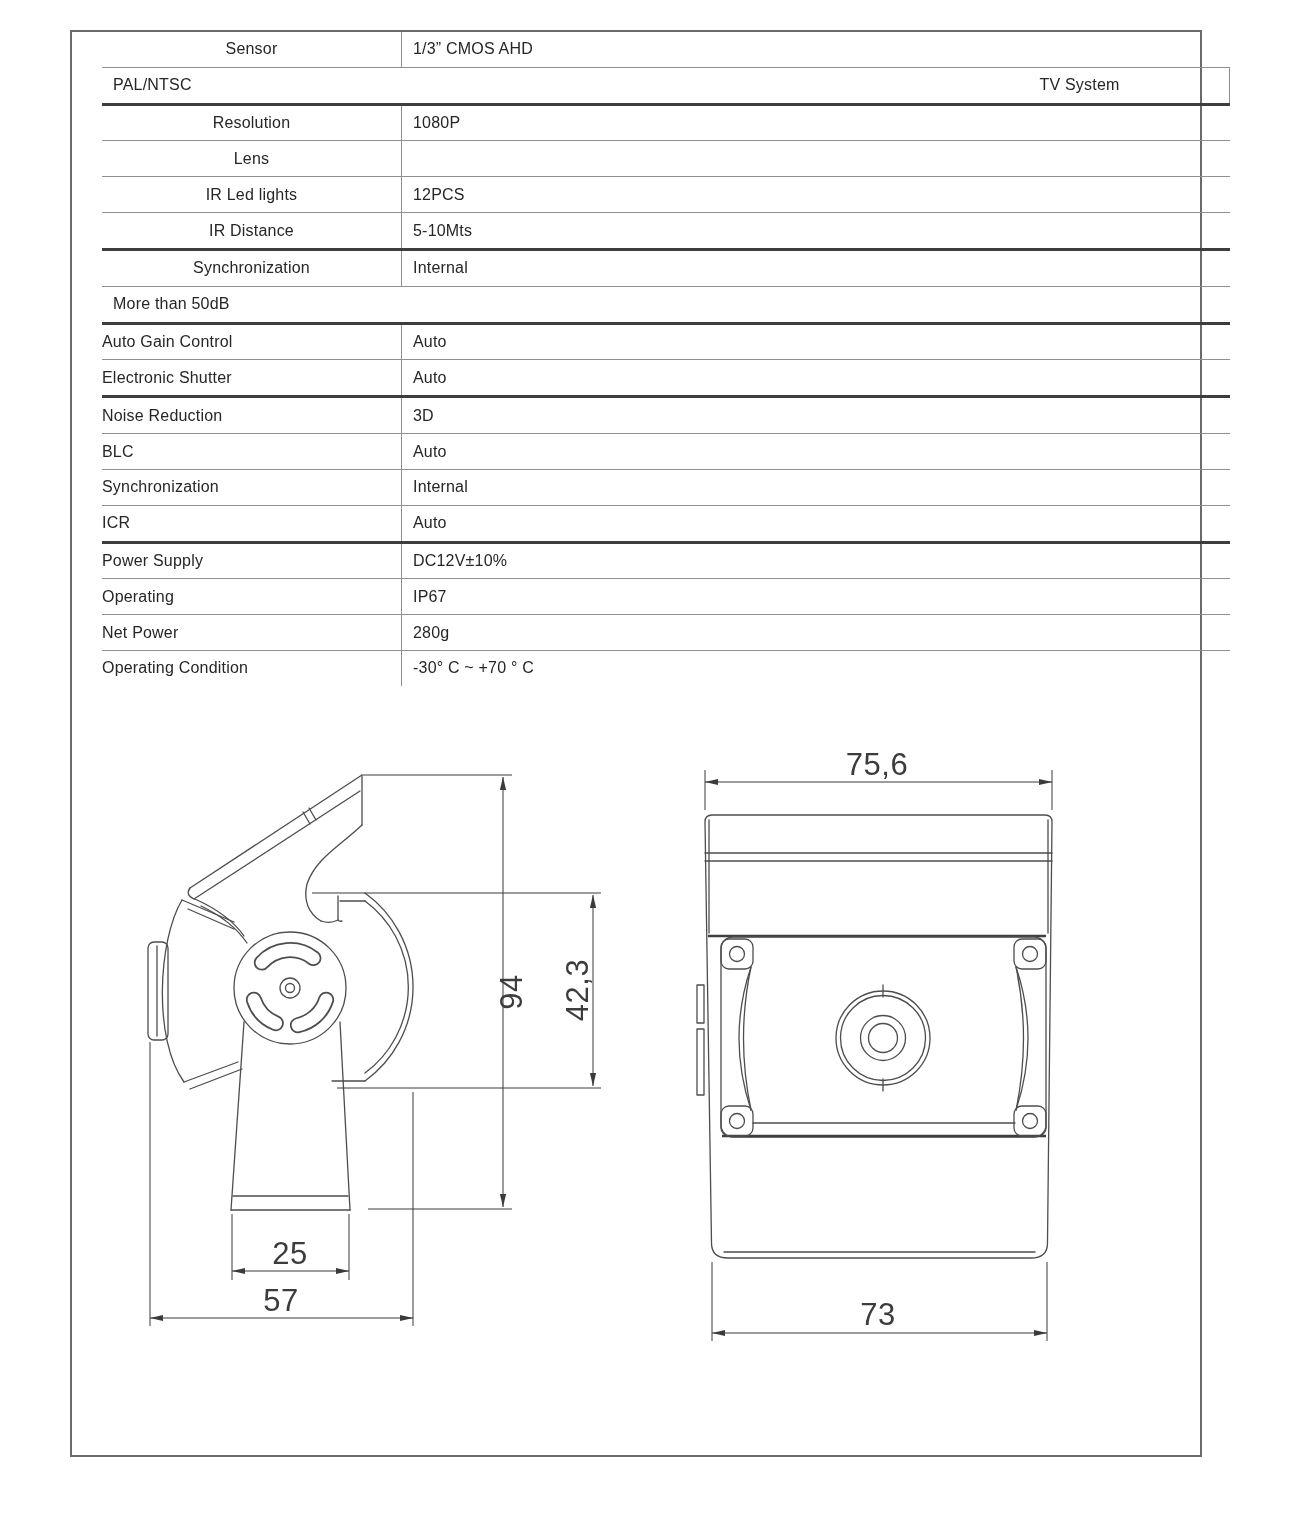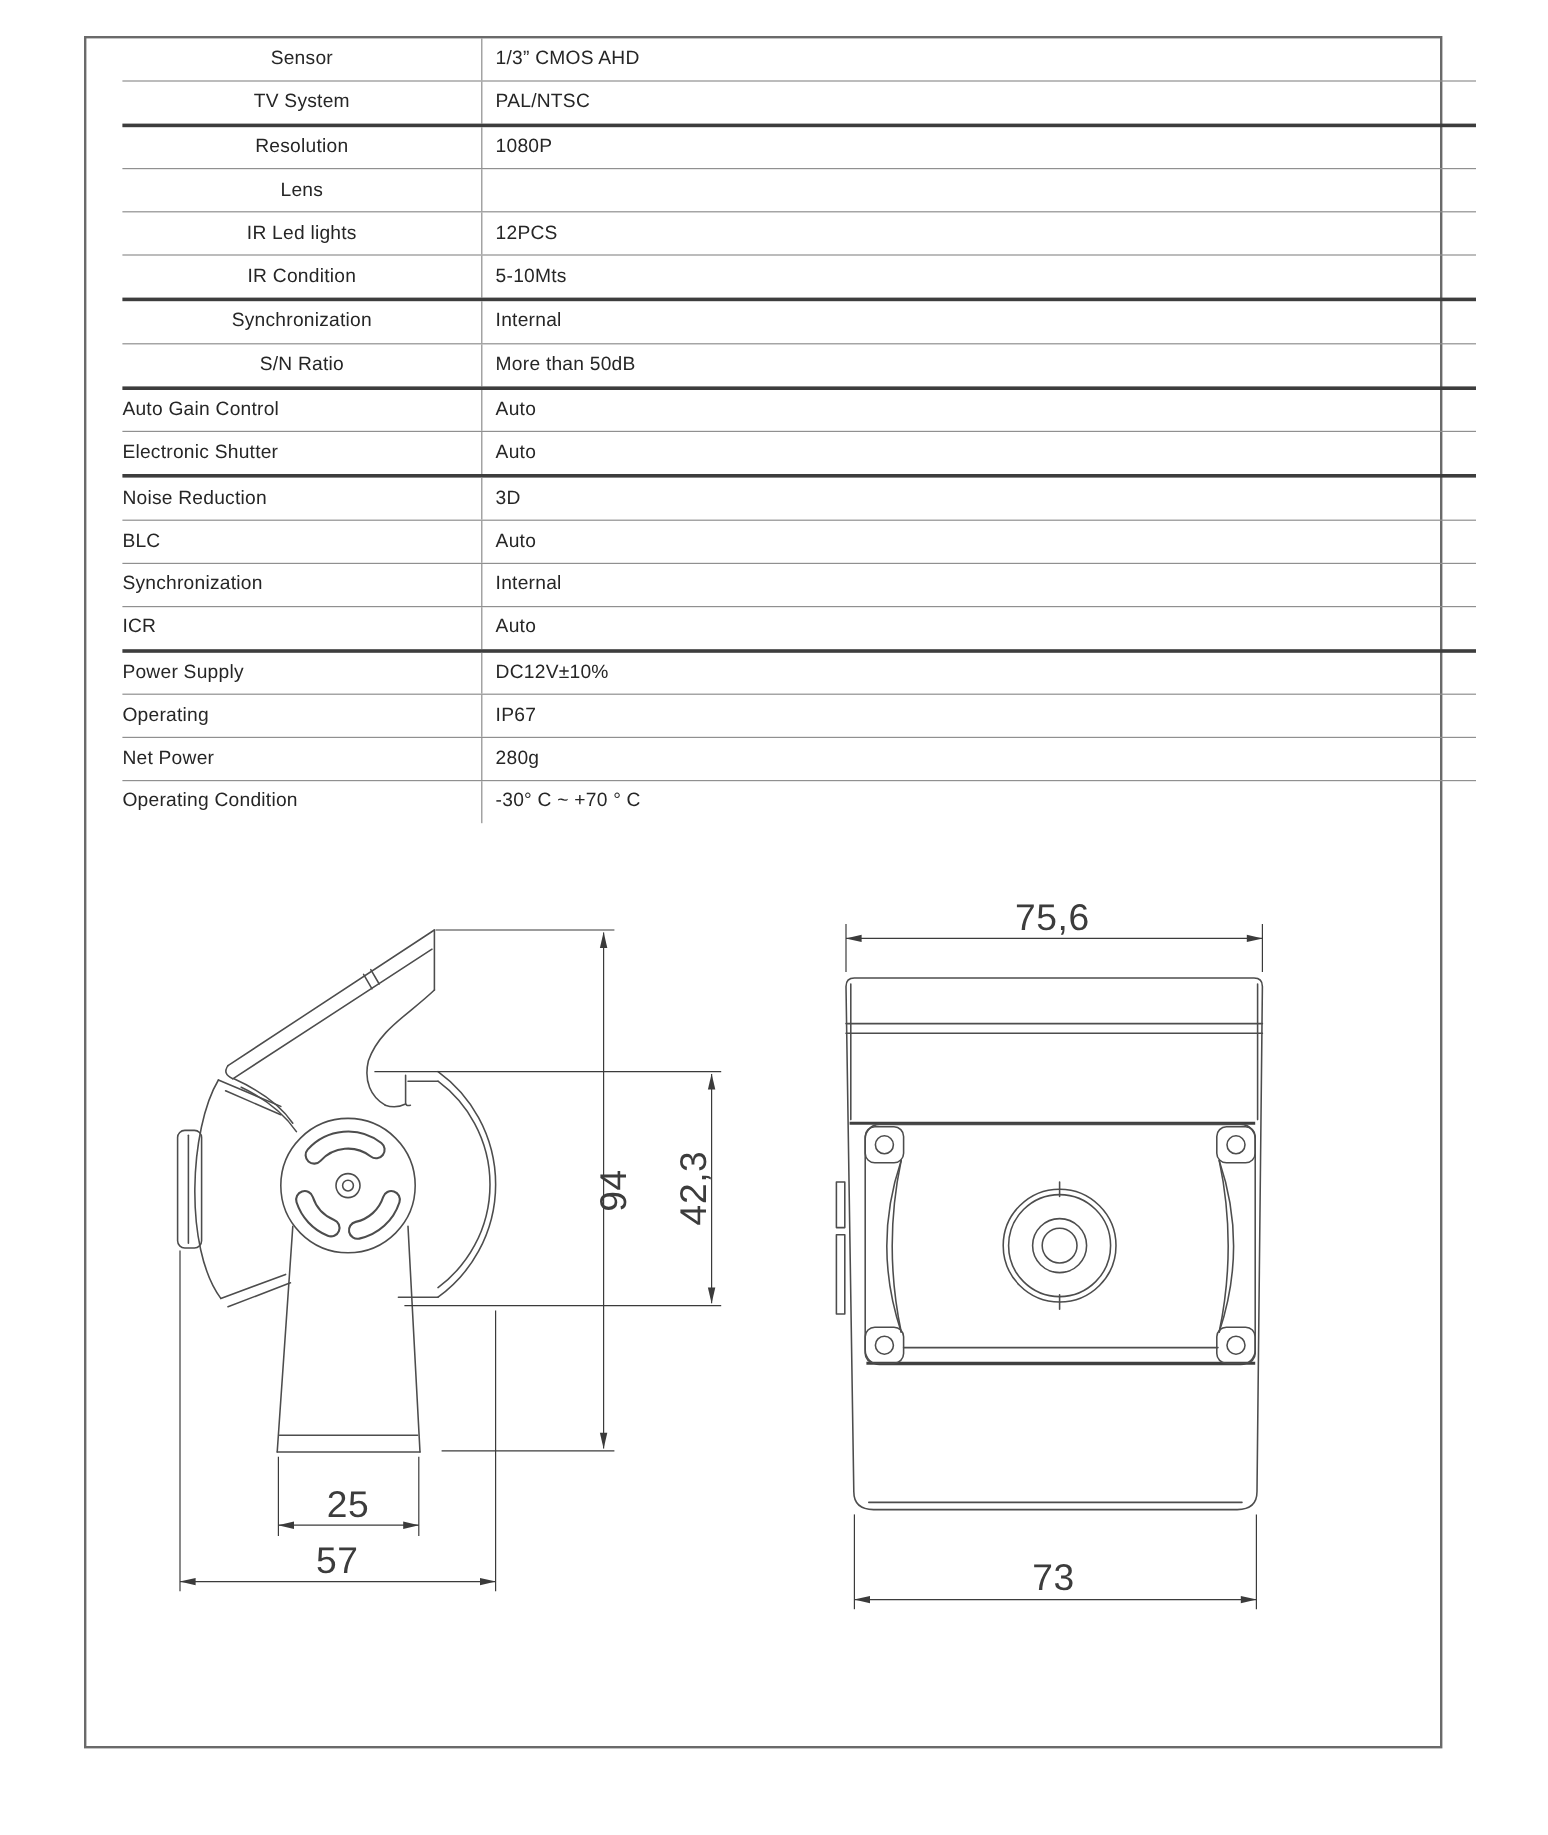--- a/index.html
+++ b/index.html
@@ -33,44 +33,43 @@
 
 <div class="page">
   <div class="sheet">
 
     <div class="spec-table" id="spec-rows">
         <div class="spec-row first">
           <div class="cell label center">Sensor</div>
           <div class="cell value">1/3” CMOS AHD</div>
         </div>
         <div class="spec-row">
+          <div class="cell value">PAL/NTSC</div>
           <div class="cell label center">TV System</div>
-          <div class="cell value">PAL/NTSC</div>
         </div>
         <div class="spec-row thick">
           <div class="cell label center">Resolution</div>
           <div class="cell value">1080P</div>
         </div>
         <div class="spec-row">
           <div class="cell label center">Lens</div>
         </div>
         <div class="spec-row">
           <div class="cell label center">IR Led lights</div>
           <div class="cell value">12PCS</div>
         </div>
         <div class="spec-row">
-          <div class="cell label center">IR Condition</div>
+          <div class="cell label center">IR Distance</div>
           <div class="cell value">5-10Mts</div>
         </div>
         <div class="spec-row thick">
           <div class="cell label center">Synchronization</div>
           <div class="cell value">Internal</div>
         </div>
         <div class="spec-row">
-          <div class="cell label center">S/N Ratio</div>
           <div class="cell value">More than 50dB</div>
         </div>
         <div class="spec-row thick">
           <div class="cell label left">Auto Gain Control</div>
           <div class="cell value">Auto</div>
         </div>
         <div class="spec-row">
           <div class="cell label left">Electronic Shutter</div>
           <div class="cell value">Auto</div>
         </div>

